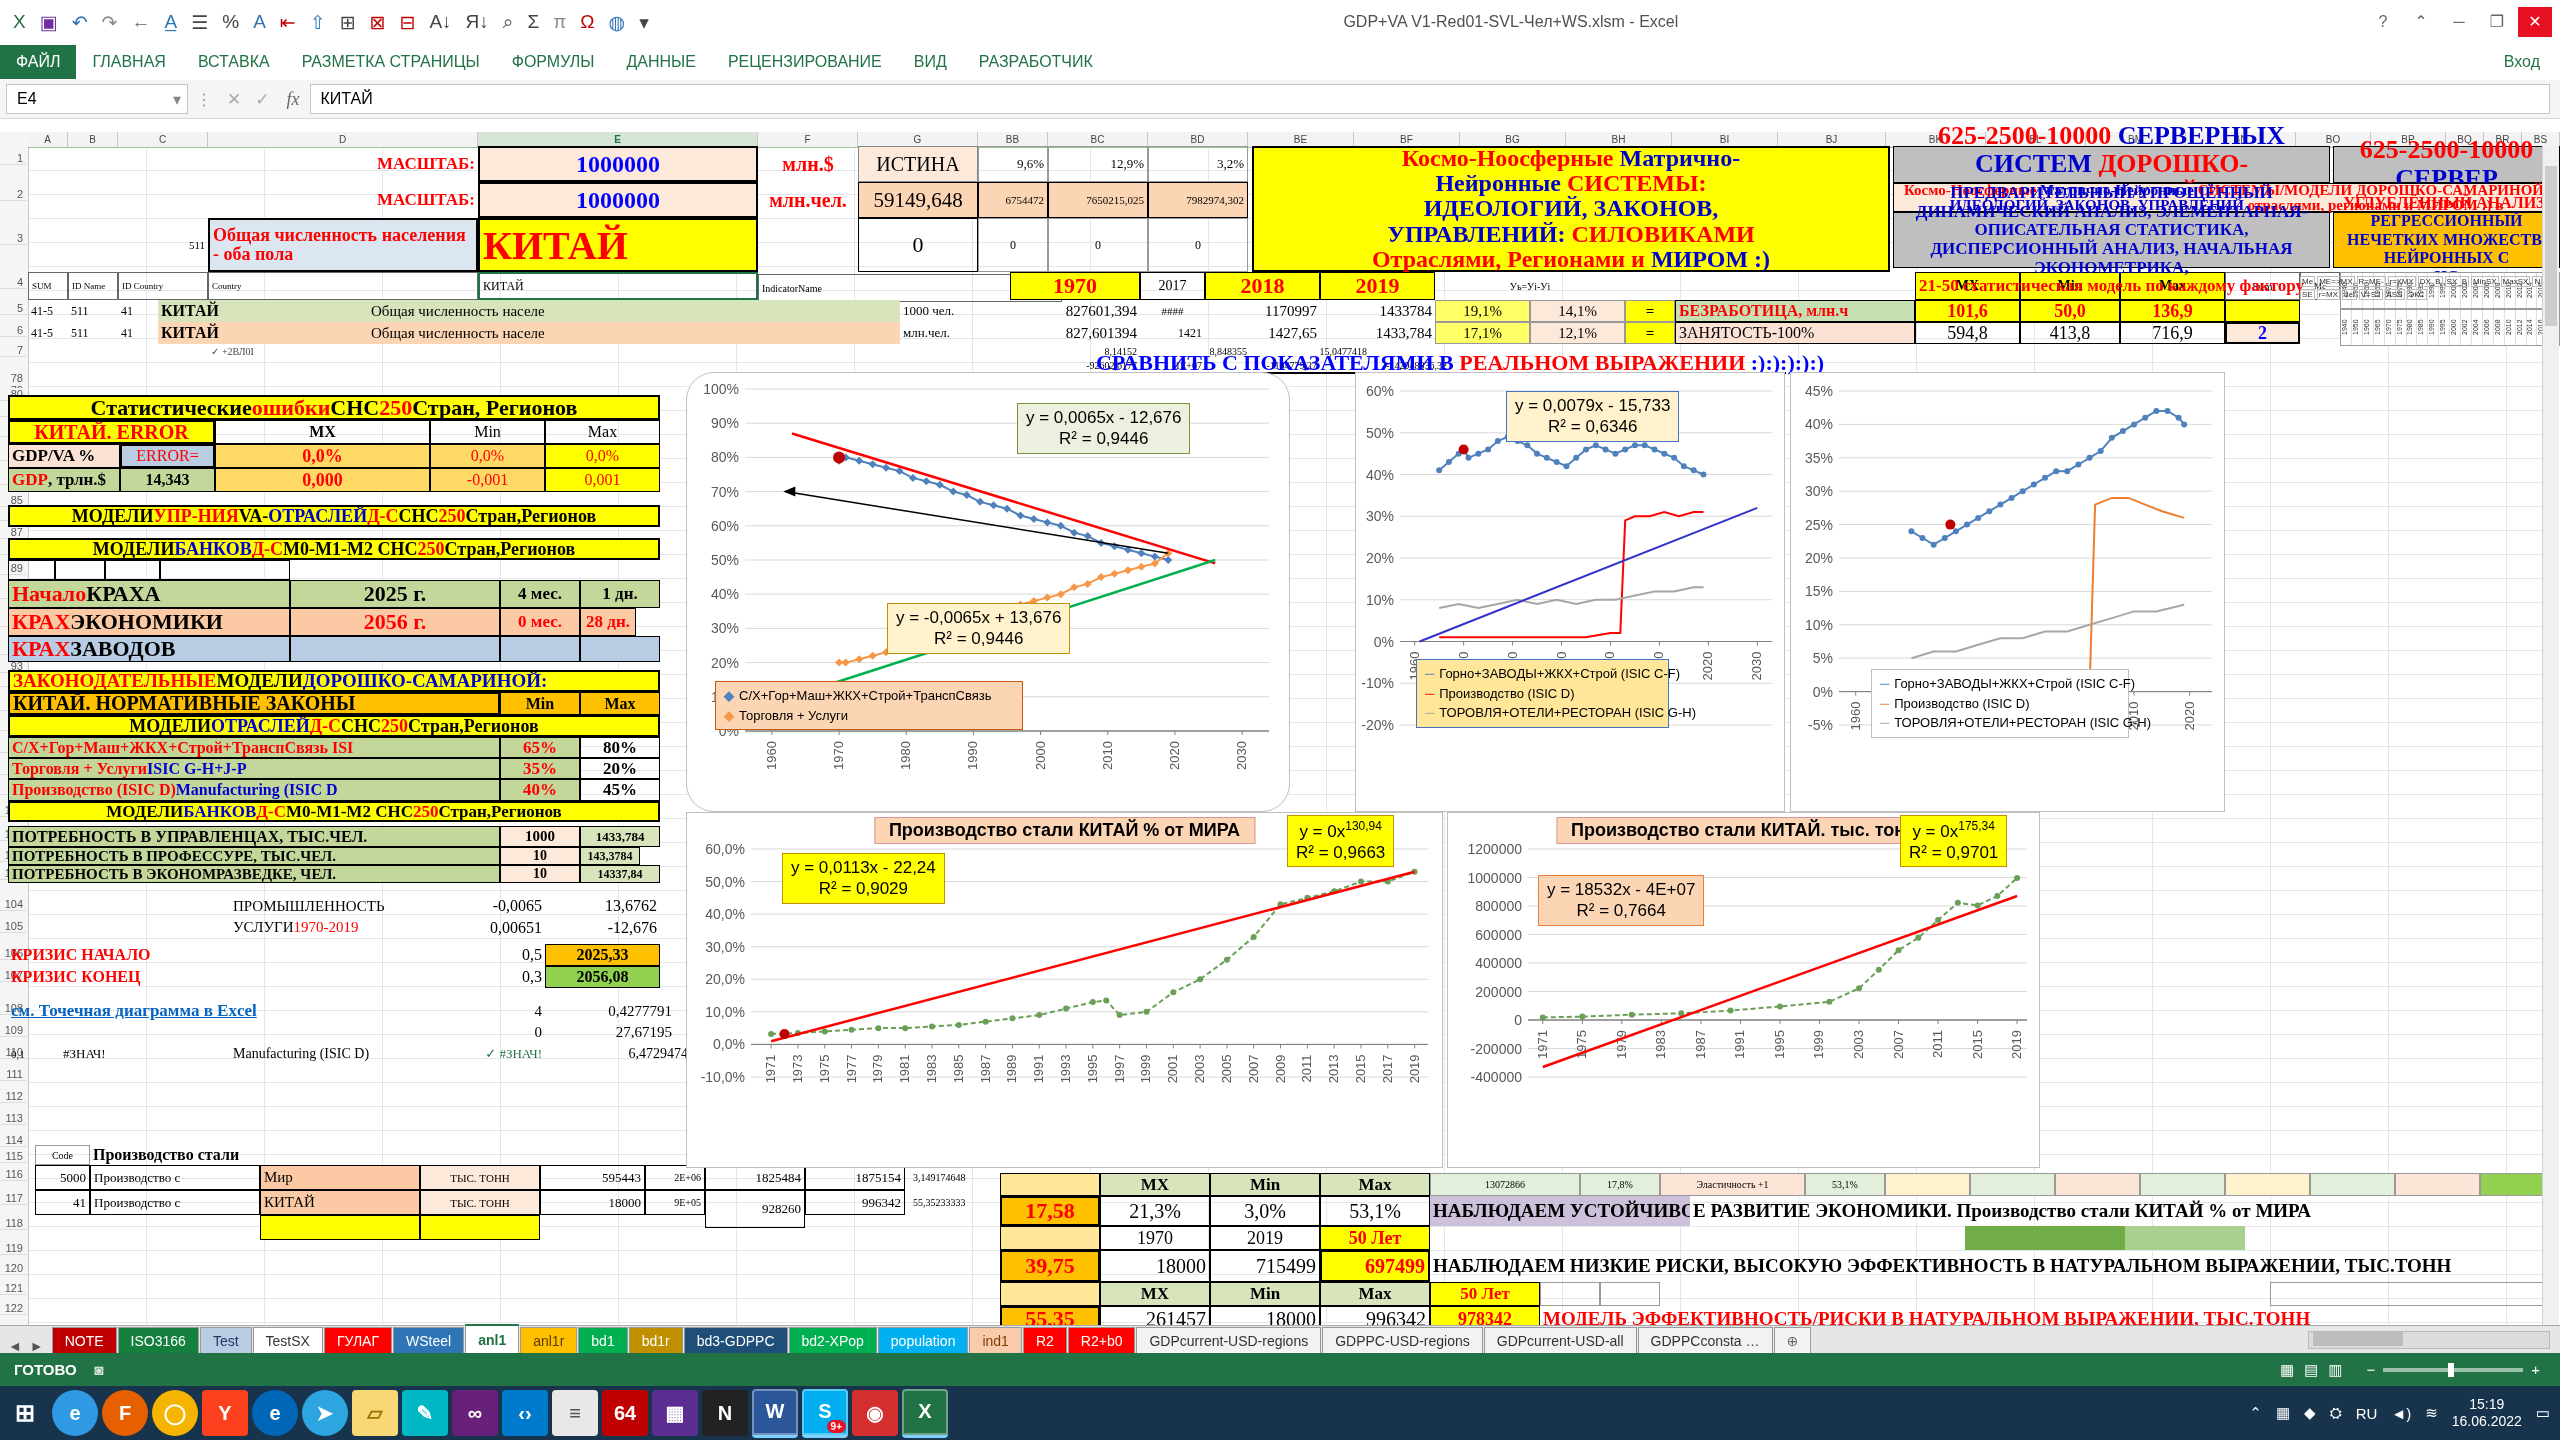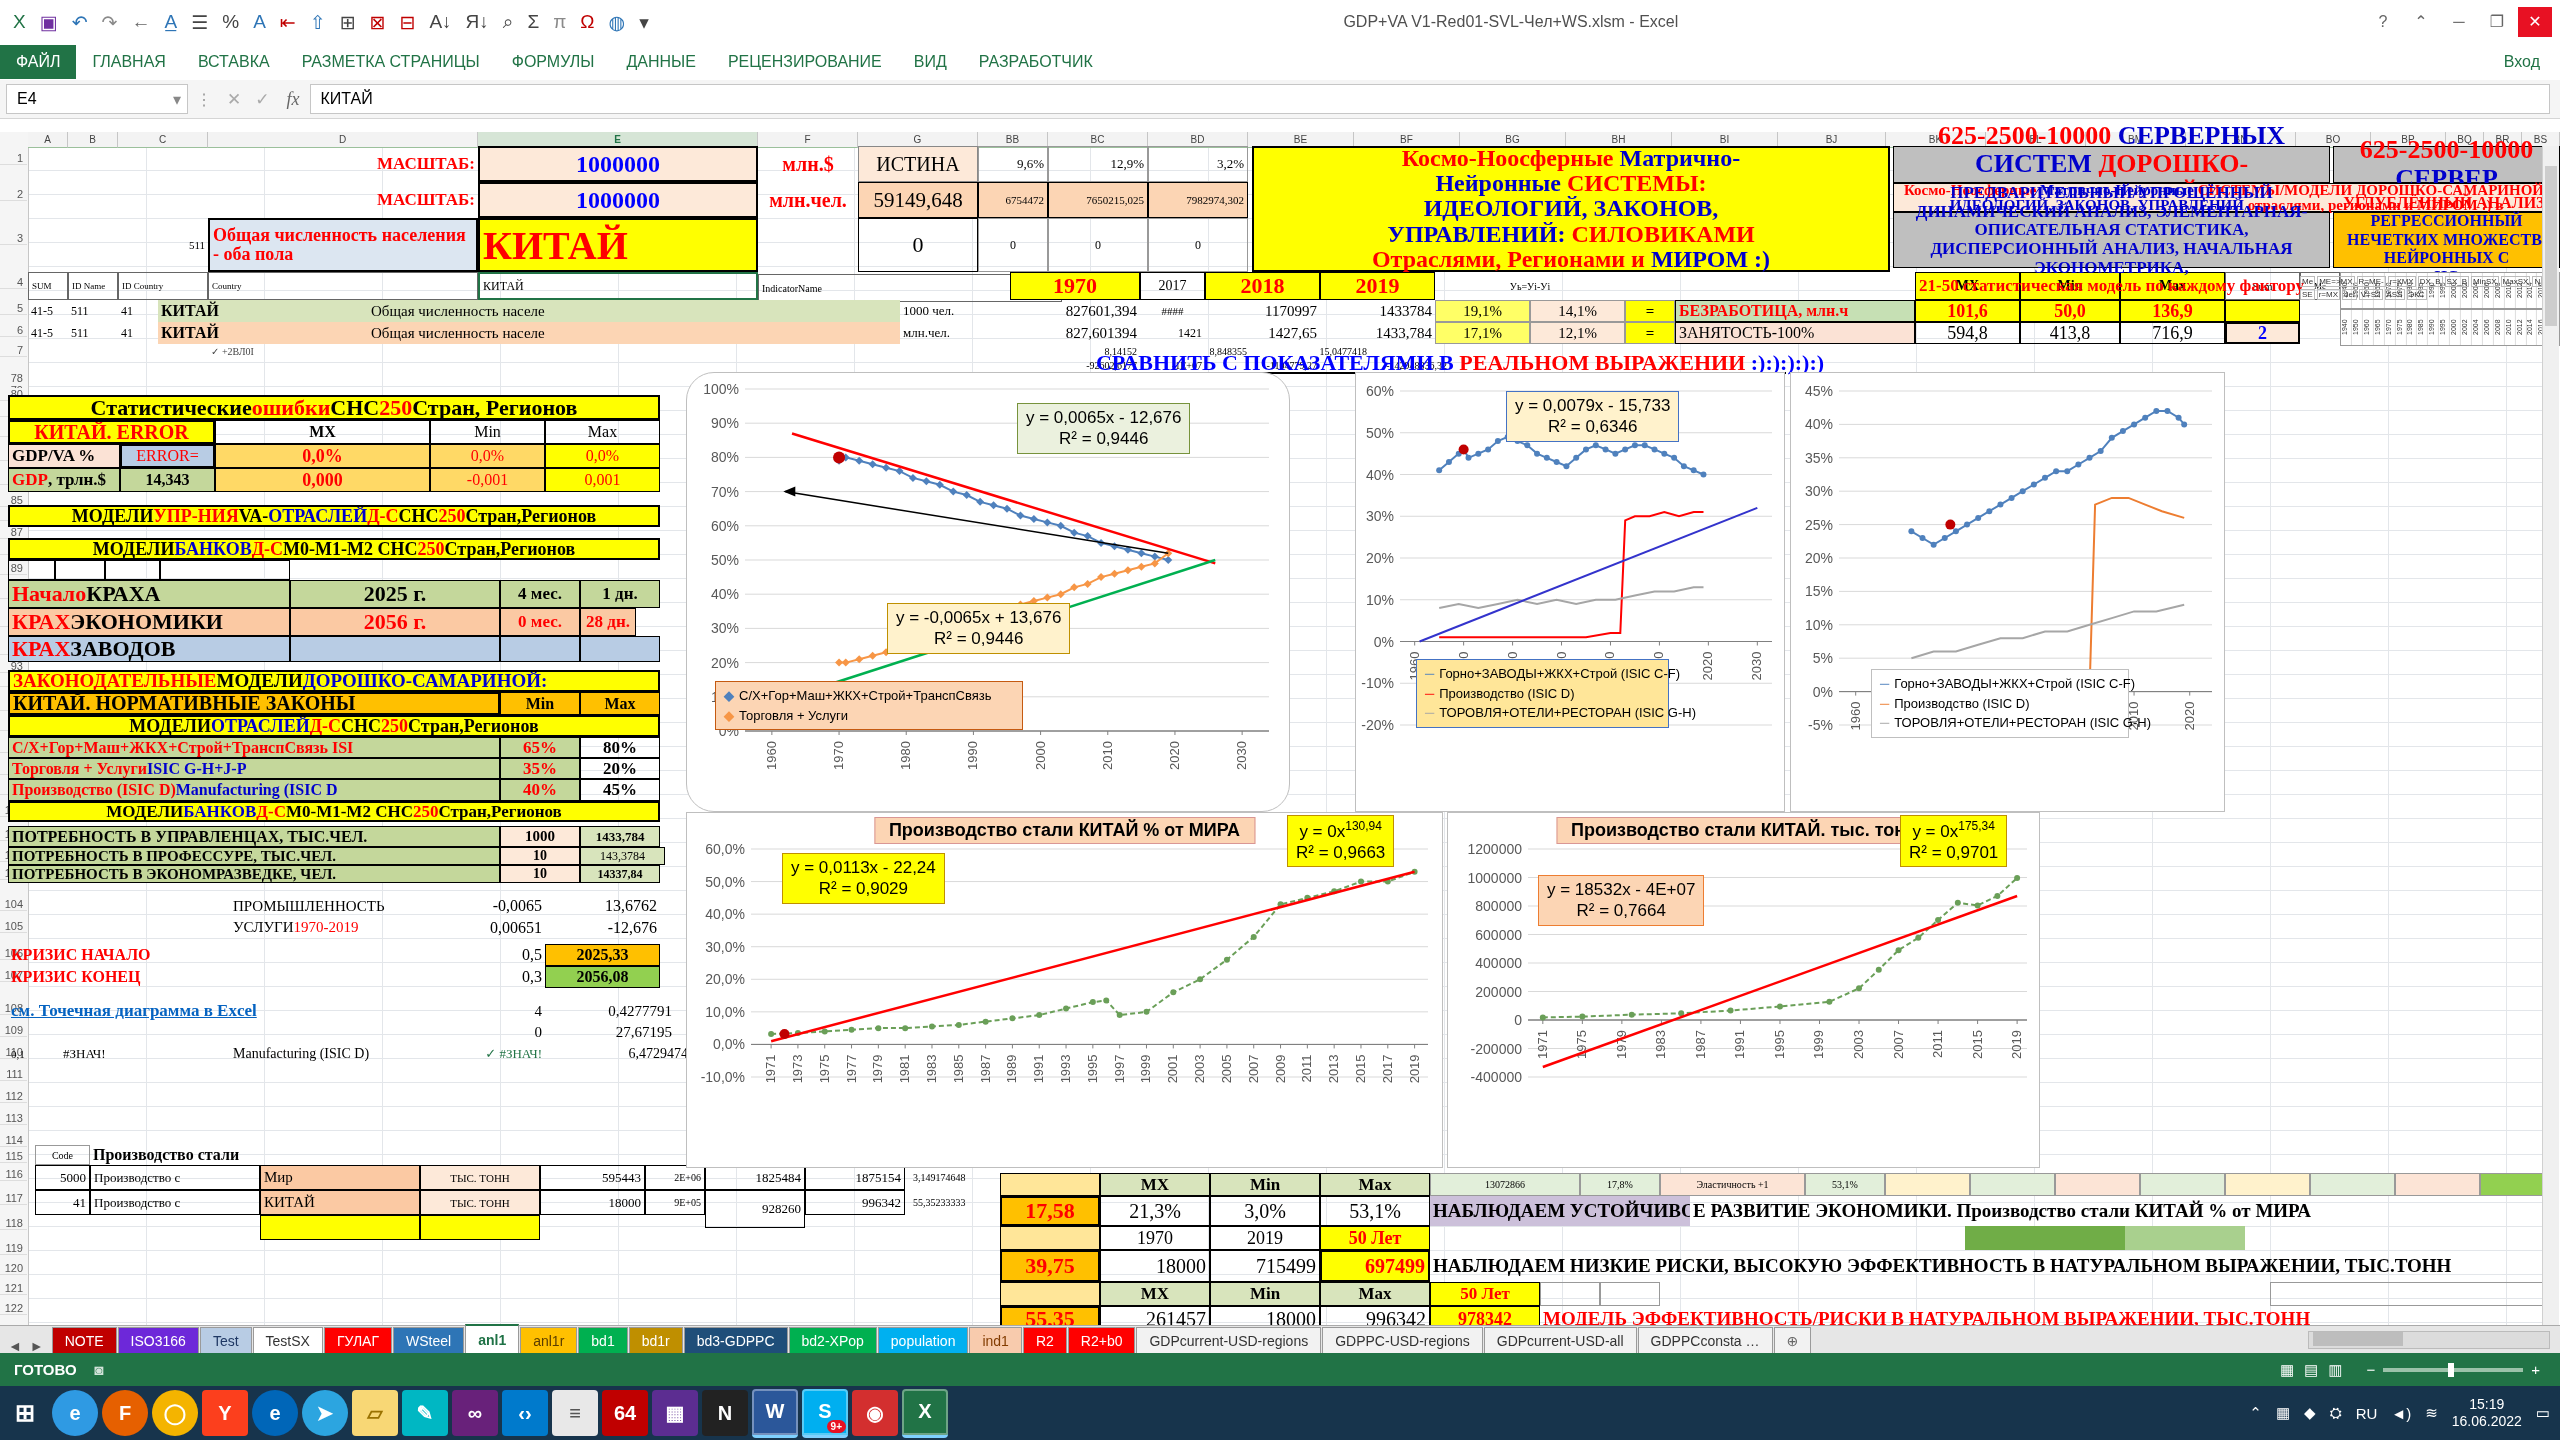--- a/index.html
+++ b/index.html
@@ -382,21 +382,21 @@
         <span style="color: rgb(255, 0, 0);">Д-С</span>
         <span style="color: rgb(0, 0, 0);"> M0-M1-M2 СНС </span>
         <span style="color: rgb(255, 0, 0);">250</span>
         <span style="color: rgb(0, 0, 0);"> Стран,Регионов</span>
       </div>
       <div class="cell" style="left: 8px; top: 826px; width: 492px; height: 21px; background: rgb(196, 215, 155); font-size: 16px; font-weight: bold; border: 1px solid rgb(0, 0, 0); padding-left: 3px; padding-right: 3px;">ПОТРЕБНОСТЬ В УПРАВЛЕНЦАХ, ТЫС.ЧЕЛ.</div>
       <div class="cell alc" style="left: 500px; top: 826px; width: 80px; height: 21px; background: rgb(253, 233, 217); font-size: 15px; font-weight: bold; border: 1px solid rgb(0, 0, 0); padding-left: 3px; padding-right: 3px;">1000</div>
       <div class="cell alc" style="left: 580px; top: 826px; width: 80px; height: 21px; background: rgb(216, 228, 188); font-size: 13px; font-weight: bold; border: 1px solid rgb(0, 0, 0); padding-left: 3px; padding-right: 3px;">1433,784</div>
       <div class="cell" style="left: 8px; top: 847px; width: 492px; height: 18px; background: rgb(196, 215, 155); font-size: 15px; font-weight: bold; border: 1px solid rgb(0, 0, 0); padding-left: 3px; padding-right: 3px;">ПОТРЕБНОСТЬ В ПРОФЕССУРЕ, ТЫС.ЧЕЛ.</div>
       <div class="cell alc" style="left: 500px; top: 847px; width: 80px; height: 18px; background: rgb(253, 233, 217); font-size: 14px; font-weight: bold; border: 1px solid rgb(0, 0, 0); padding-left: 3px; padding-right: 3px;">10</div>
-      <div class="cell alc" style="left: 580px; top: 847px; width: 85px; height: 18px; background: rgb(216, 228, 188); font-size: 12px; font-weight: normal; border: 1px solid rgb(0, 0, 0); padding-left: 3px; padding-right: 3px;">143,3784</div>
+      <div class="cell alc" style="left: 580px; top: 847px; width: 60px; height: 18px; background: rgb(216, 228, 188); font-size: 12px; font-weight: bold; border: 1px solid rgb(0, 0, 0); padding-left: 3px; padding-right: 3px;">143,3784</div>
       <div class="cell" style="left: 8px; top: 865px; width: 492px; height: 18px; background: rgb(196, 215, 155); font-size: 15px; font-weight: bold; border: 1px solid rgb(0, 0, 0); padding-left: 3px; padding-right: 3px;">ПОТРЕБНОСТЬ В ЭКОНОМРАЗВЕДКЕ, ЧЕЛ.</div>
       <div class="cell alc" style="left: 500px; top: 865px; width: 80px; height: 18px; background: rgb(253, 233, 217); font-size: 14px; font-weight: bold; border: 1px solid rgb(0, 0, 0); padding-left: 3px; padding-right: 3px;">10</div>
       <div class="cell alc" style="left: 580px; top: 865px; width: 80px; height: 18px; background: rgb(216, 228, 188); font-size: 12px; font-weight: bold; border: 1px solid rgb(0, 0, 0); padding-left: 3px; padding-right: 3px;">14337,84</div>
       <div class="cell" style="left: 230px; top: 895px; width: 200px; height: 22px; font-size: 15px; padding-left: 3px; padding-right: 3px;">ПРОМЫШЛЕННОСТЬ</div>
       <div class="cell alr" style="left: 430px; top: 895px; width: 115px; height: 22px; font-size: 16px; padding-left: 3px; padding-right: 3px;">-0,0065</div>
       <div class="cell alr" style="left: 545px; top: 895px; width: 115px; height: 22px; font-size: 16px; padding-left: 3px; padding-right: 3px;">13,6762</div>
       <div class="cell" style="left: 230px; top: 917px; width: 200px; height: 21px; font-size: 15px; padding-left: 3px; padding-right: 3px;">
         <span style="color: rgb(0, 0, 0);">УСЛУГИ </span>
         <span style="color: rgb(255, 0, 0);">1970-2019</span>
       </div>
@@ -1046,21 +1046,21 @@
 
   <div class="abs" style="left:2542px;top:146px;width:16px;height:1179px;background:#f0f0f0;border-left:1px solid #d0d0d0;">
     <div style="width:12px;height:160px;background:#cdcdcd;margin:20px auto 0;"></div>
   </div>
 
   <div class="tabbar">
     <span style="font-size:14px;color:#555;padding:0 8px;">◄</span>
     <span style="font-size:14px;color:#555;padding:0 8px 0 0;">►</span>
     <div id="tabs" style="display:flex;align-items:flex-end;">
         <div class="stab" style="background: rgb(192, 0, 0); color: rgb(255, 255, 255);">NOTE</div>
-        <div class="stab" style="background: #6d28d9; color: rgb(255, 255, 255); text-align: right;">ISO3166</div>
+        <div class="stab" style="background: #15803d; color: rgb(255, 255, 255); text-align: right;">ISO3166</div>
         <div class="stab" style="background: rgb(184, 204, 228); color: rgb(31, 56, 100);">Test</div>
         <div class="stab" style="background: rgb(255, 255, 255); color: rgb(51, 51, 51);">TestSX</div>
         <div class="stab" style="background: rgb(255, 0, 0); color: rgb(255, 255, 255);">ГУЛАГ</div>
         <div class="stab" style="background: rgb(46, 117, 182); color: rgb(255, 255, 255);">WSteel</div>
         <div class="stab" style="background: rgb(255, 255, 255); color: rgb(30, 113, 69); font-weight: bold; border-top: 2px solid rgb(33, 115, 70); height: 28px; line-height: 28px;">anl1</div>
         <div class="stab" style="background: rgb(255, 192, 0); color: rgb(91, 61, 0);">anl1r</div>
         <div class="stab" style="background: rgb(0, 176, 80); color: rgb(255, 255, 255);">bd1</div>
         <div class="stab" style="background: rgb(191, 143, 0); color: rgb(255, 255, 255);">bd1r</div>
         <div class="stab" style="background: rgb(31, 78, 121); color: rgb(255, 255, 255);">bd3-GDPPC</div>
         <div class="stab" style="background: rgb(0, 176, 80); color: rgb(255, 255, 255); margin-top: 44px;">bd2-XPop</div>

